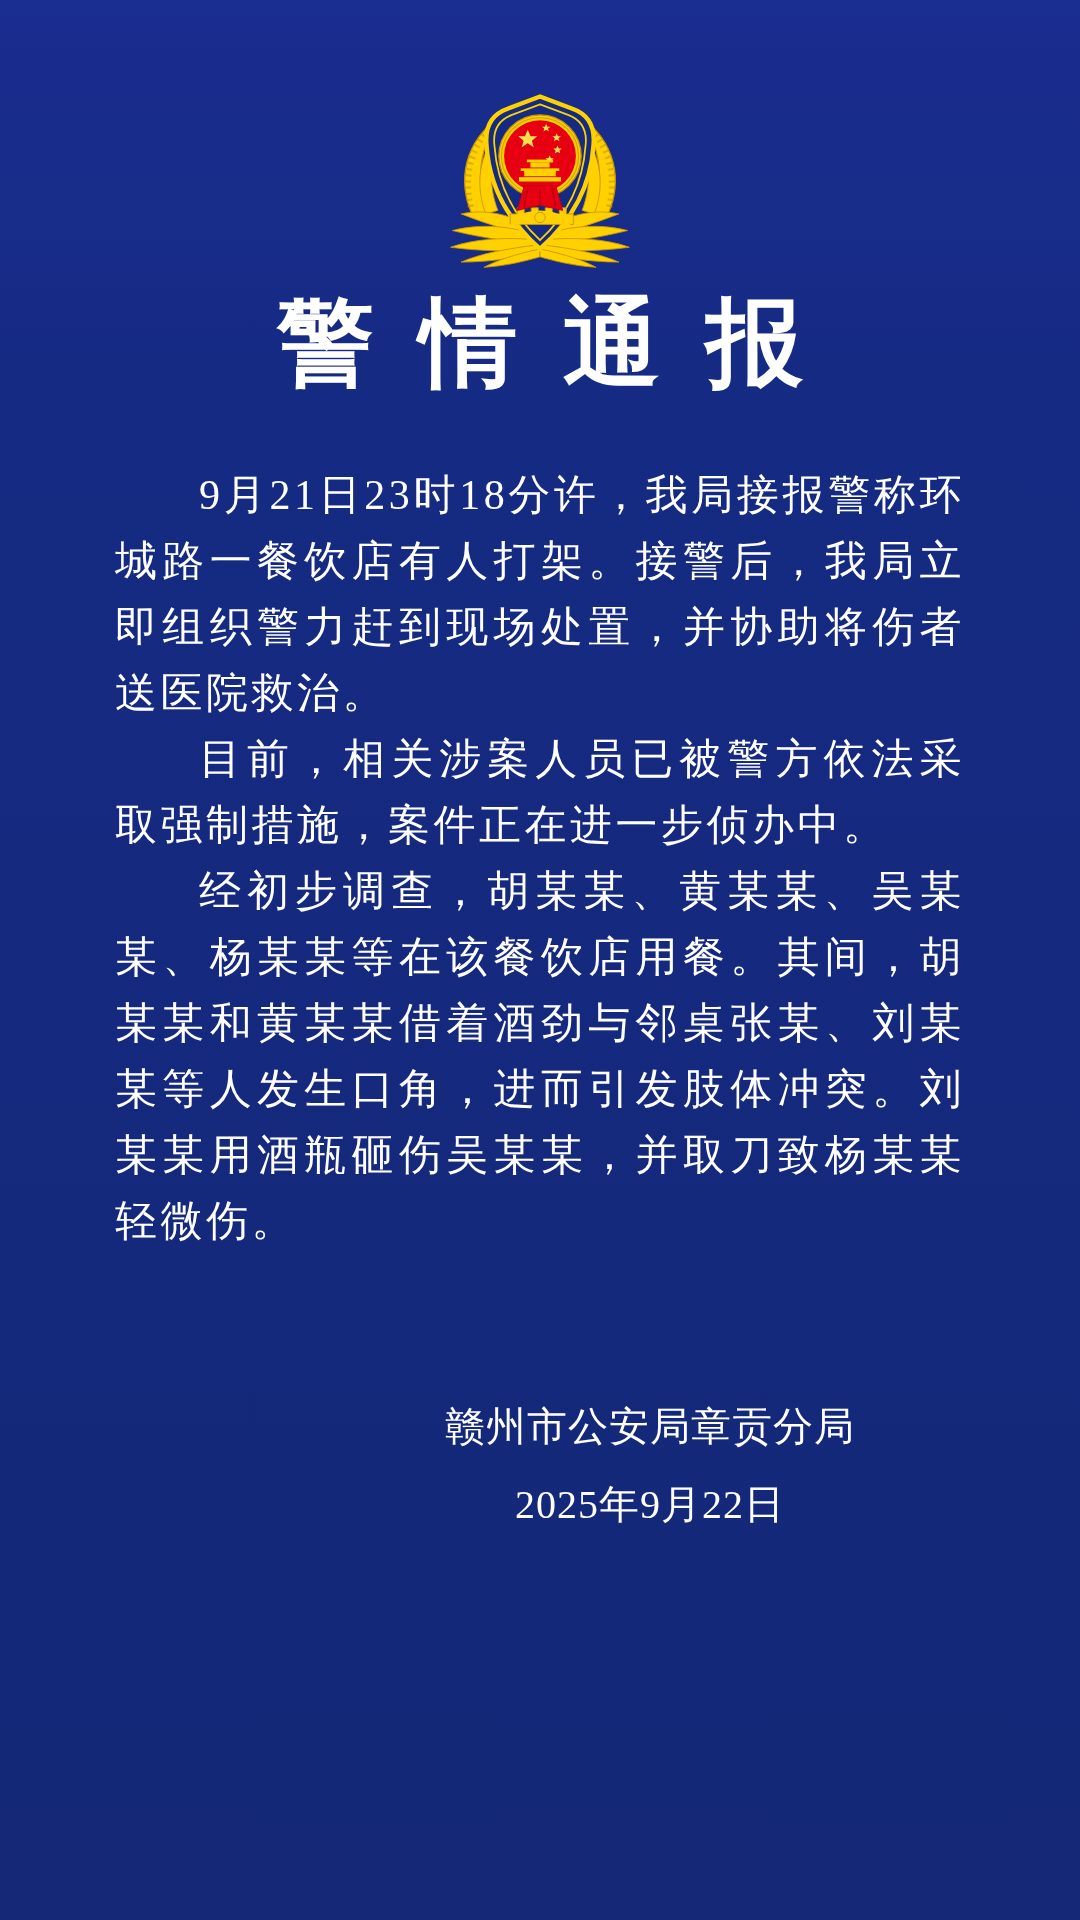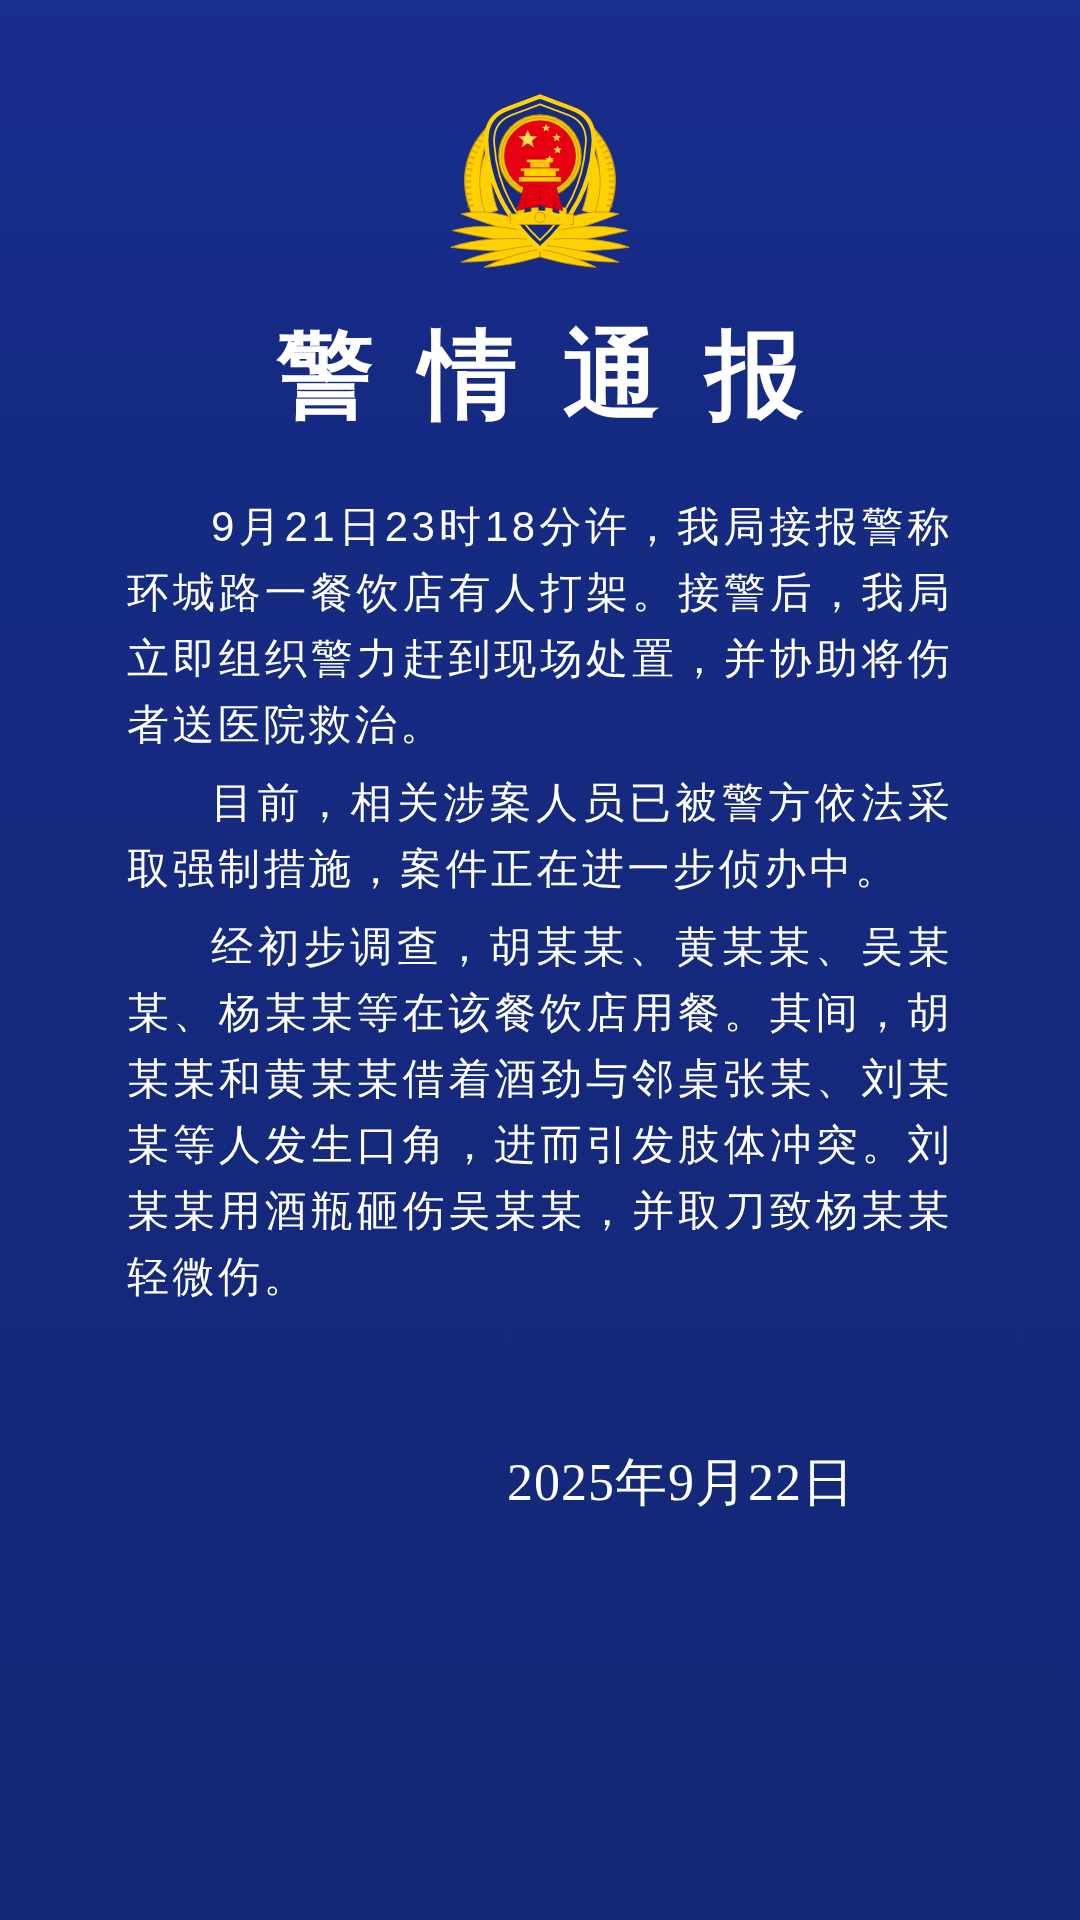--- a/index.html
+++ b/index.html
@@ -22,58 +22,58 @@
     padding-top: 86px;
     display: flex;
     justify-content: center;
   }
   .emblem-wrap svg {
     width: 200px;
     height: 184px;
     display: block;
   }
   .title {
-    margin-top: 54px;
+    margin-top: 22px;
     text-align: center;
     color: #ffffff;
     font-weight: bold;
     font-size: 97px;
     line-height: 1.08;
     letter-spacing: 46px;
     padding-left: 46px; 
     font-family: "Liberation Serif", "DejaVu Serif", serif;
     white-space: nowrap;
   }
   .content {
     margin: 30px 115px 0 115px;
   }
   .content p {
-    margin: 12px;
+    margin: 0;
     color: #ffffff;
     font-size: 42px;
     line-height: 66px;
     letter-spacing: 3.5px;
     text-align: justify;
     text-indent: 2em;
-    font-family: Liberation Sans, sans-serif;
+    font-family: Liberation Serif, serif;
   }
   .footer {
     margin: 150px 225px 0 auto;
     width: max-content;
     text-align: center;
     color: #ffffff;
   }
   .footer .issuer {
     font-size: 40px;
     line-height: 46px;
     letter-spacing: 1px;
   }
   .footer .date {
-    margin-top: 40px;
-    font-size: 52px;
+    margin-top: 32px;
+    font-size: 40px;
     line-height: 46px;
     letter-spacing: 1px;
   }
 </style>
 </head>
 <body>
 
 <div class="poster">
 
   <div class="emblem-wrap">
@@ -135,16 +135,17 @@
 
   <h1 class="title">警情通报</h1>
 
   <div class="content">
     <p>9月21日23时18分许，我局接报警称环城路一餐饮店有人打架。接警后，我局立即组织警力赶到现场处置，并协助将伤者送医院救治。</p>
     <p>目前，相关涉案人员已被警方依法采取强制措施，案件正在进一步侦办中。</p>
     <p>经初步调查，胡某某、黄某某、吴某某、杨某某等在该餐饮店用餐。其间，胡某某和黄某某借着酒劲与邻桌张某、刘某某等人发生口角，进而引发肢体冲突。刘某某用酒瓶砸伤吴某某，并取刀致杨某某轻微伤。</p>
   </div>
 
   <div class="footer">
+    <div class="issuer">赣州市公安局章贡分局</div>
     <div class="date">2025年9月22日</div>
   </div>
 
 </div>
 
 </body></html>

